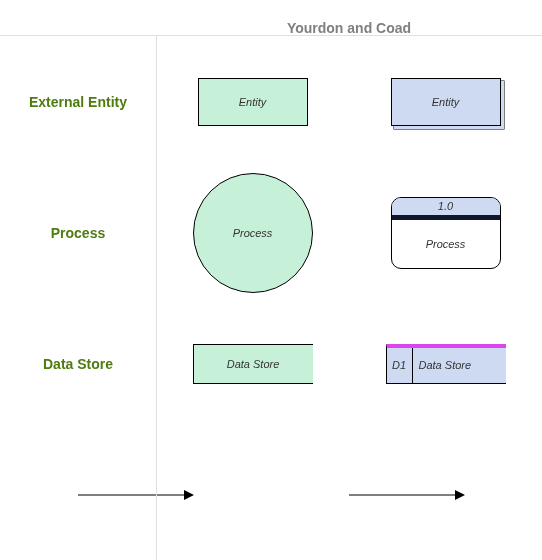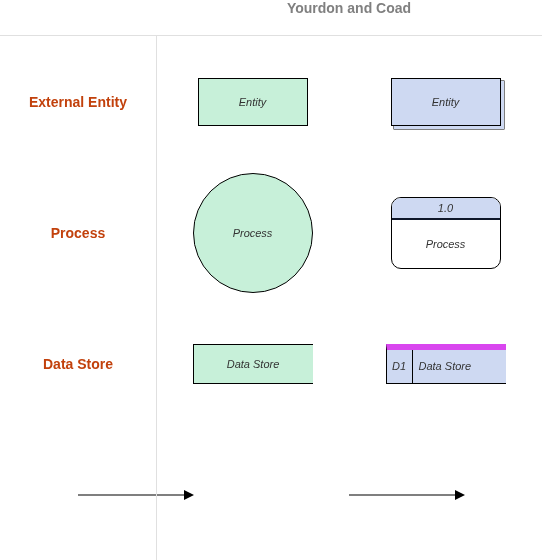--- a/index.html
+++ b/index.html
@@ -18,41 +18,41 @@
   border-bottom: 1px solid #e0e0e0;
   display: flex;
 }
 .corner { width: 156px; }
 .col-h {
   flex: 1;
   text-align: center;
   font-weight: bold;
   font-size: 14px;
   color: #808080;
-  padding-top: 0;
+  padding-top: 20px;
 }
 .vline {
   position: absolute;
   left: 156px;
   top: 36px;
   bottom: 0;
   width: 1px;
   background: #e0e0e0;
 }
 .row {
   display: flex;
   align-items: center;
   height: 131px;
 }
 .row-label {
   width: 156px;
   text-align: center;
   font-weight: bold;
   font-size: 14px;
-  color: #c2410c;
+  color: #4d7c0f;
 }
 .cell {
   flex: 1;
   display: flex;
   align-items: center;
   justify-content: center;
   font-style: italic;
 }
 .yc-entity {
   width: 110px;
@@ -92,21 +92,21 @@
   border: 1px solid #000;
   border-radius: 10px;
   overflow: hidden;
   display: flex;
   flex-direction: column;
   background: #fff;
 }
 .gs-process-top {
   height: 22px;
   background: #ced9f2;
-  border-bottom: 2px solid #0f172a;
+  border-bottom: 5px solid #0f172a;
   display: flex;
   align-items: center;
   justify-content: center;
   font-size: 11px;
   text-align: center;
 }
 .gs-process-body {
   flex: 1;
   display: flex;
   align-items: center;
@@ -122,21 +122,21 @@
   border-left: 1px solid #000;
   display: flex;
   align-items: center;
   justify-content: center;
   font-size: 11px;
 }
 .gs-datastore {
   width: 120px;
   height: 40px;
   background: #ced9f2;
-  border-top: 6px solid #d946ef;
+  border-top: 4px solid #d946ef;
   border-bottom: 1px solid #000;
   border-left: 1px solid #000;
   display: flex;
 }
 .gs-ds-id {
   width: 26px;
   border-right: 1px solid #000;
   display: flex;
   align-items: center;
   justify-content: center;

